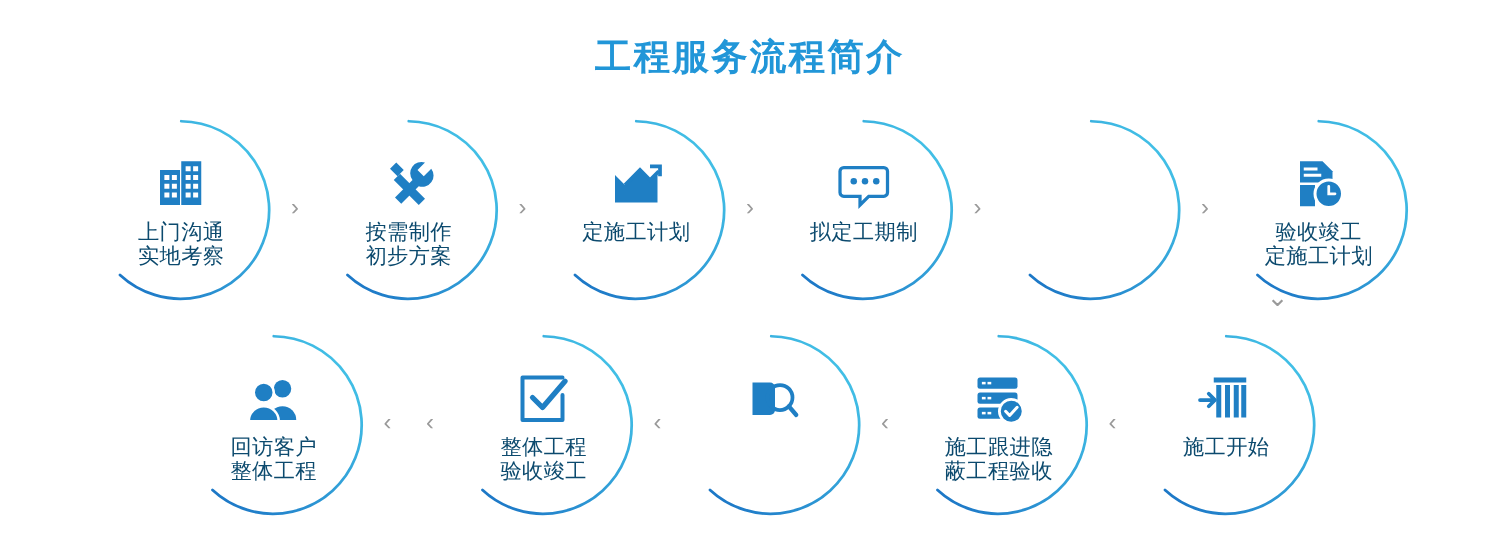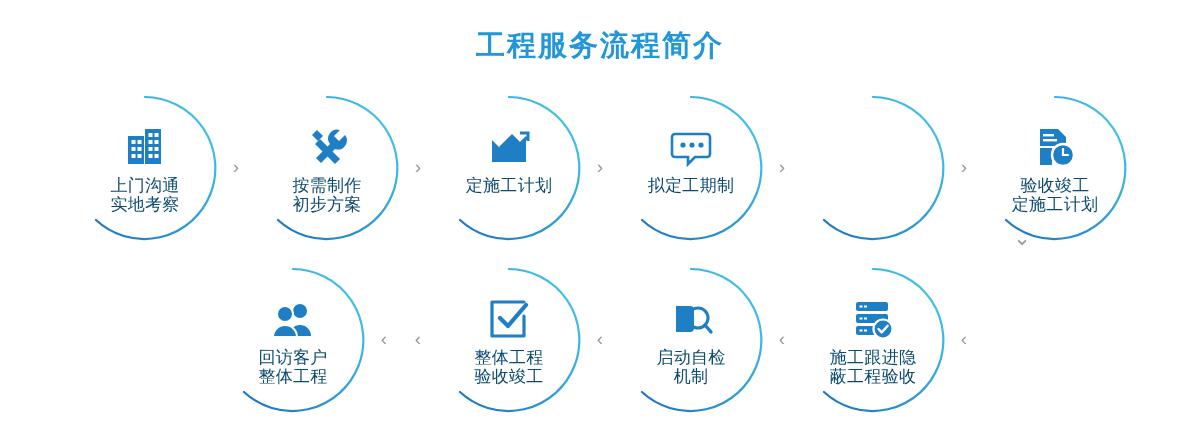--- a/index.html
+++ b/index.html
@@ -307,22 +307,20 @@
         <path d="M74 3 A71 71 0 1 1 25 126" fill="none" stroke="url(#g1)" stroke-width="2.2" stroke-linecap="round"></path>
       </svg>
       <div class="node-inner">
         <span class="icon">
           <svg viewBox="0 0 46 46" width="46" height="46">
             <path d="M8 10 h14 a4 4 0 0 1 4 4 v18 a4 4 0 0 1 -4 4 h-14 z" fill="#1f7fc4"></path>
             <circle cx="30" cy="22" r="10" fill="none" stroke="#1f7fc4" stroke-width="3"></circle>
             <line x1="37" y1="29" x2="43" y2="36" stroke="#1f7fc4" stroke-width="3.4" stroke-linecap="round"></line>
           </svg>
         </span>
-        <span class="label">启动自检
-机制</span>
       </div>
     </div>
 
     <div class="arrow">
         <span>‹</span>
       </div>
 
     <div class="node">
       <svg class="ring" viewBox="0 0 148 148">
         <path d="M74 3 A71 71 0 1 1 25 126" fill="none" stroke="url(#g1)" stroke-width="2.2" stroke-linecap="round"></path>
@@ -345,16 +343,34 @@
         </span>
         <span class="label">施工跟进隐
 蔽工程验收</span>
       </div>
     </div>
 
     <div class="arrow">
         <span>‹</span>
       </div>
 
+    <div class="node">
+      <svg class="ring" viewBox="0 0 148 148">
+        <path d="M74 3 A71 71 0 1 1 25 126" fill="none" stroke="url(#g1)" stroke-width="2.2" stroke-linecap="round"></path>
+      </svg>
+      <div class="node-inner">
+        <span class="icon">
+          <svg viewBox="0 0 46 46" width="46" height="46">
+            <rect x="13" y="6" width="26" height="4" fill="#1f7fc4"></rect>
+            <rect x="15" y="12" width="4" height="26" fill="#1f7fc4"></rect>
+            <rect x="22" y="12" width="4" height="26" fill="#1f7fc4"></rect>
+            <rect x="29" y="12" width="4" height="26" fill="#1f7fc4"></rect>
+            <rect x="35" y="12" width="4" height="26" fill="#1f7fc4"></rect>
+            <path d="M2 24 h11 m-4 -5 l5 5 -5 5" fill="none" stroke="#1f7fc4" stroke-width="3" stroke-linecap="round" stroke-linejoin="round"></path>
+          </svg>
+        </span>
+        <span class="label">施工开始</span>
+      </div>
+    </div>
 
   </div>
 
 </div>
 
 </body></html>

